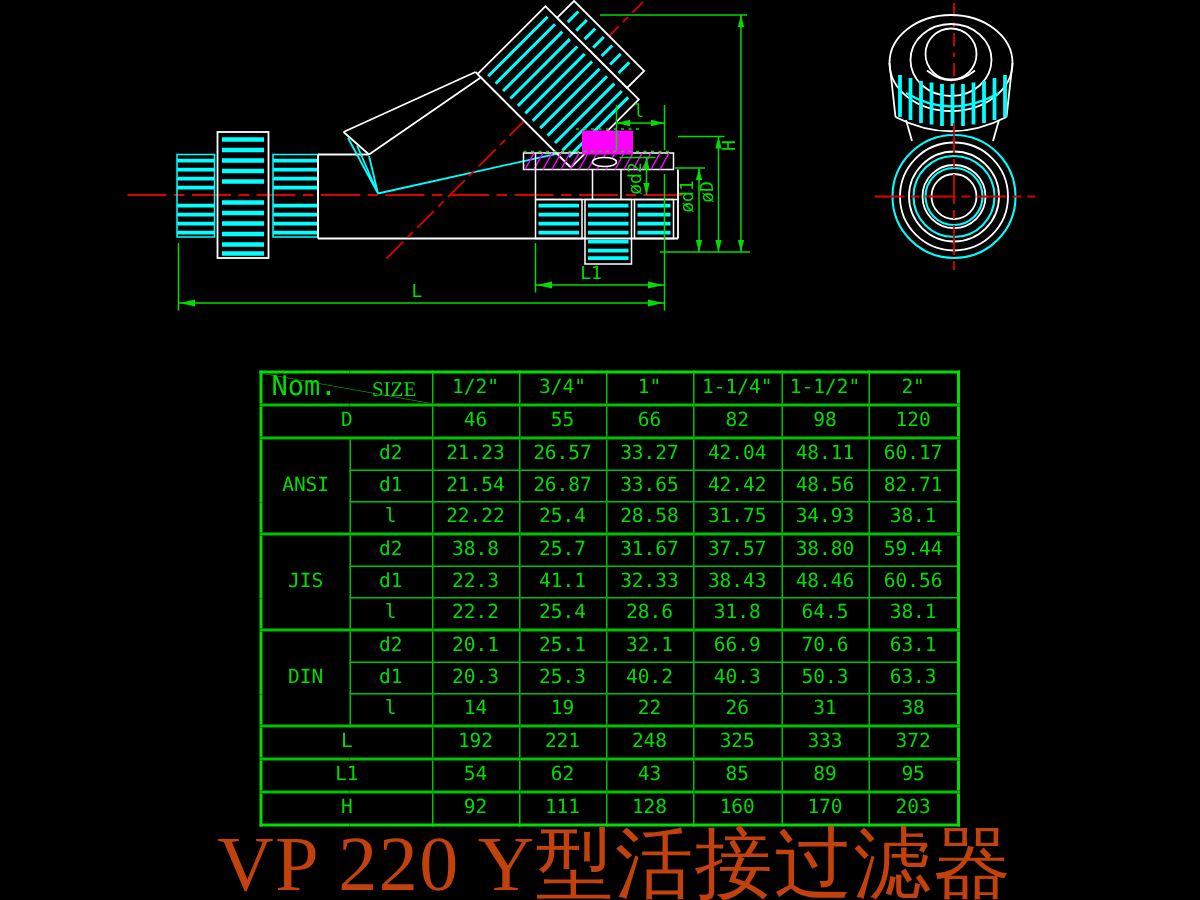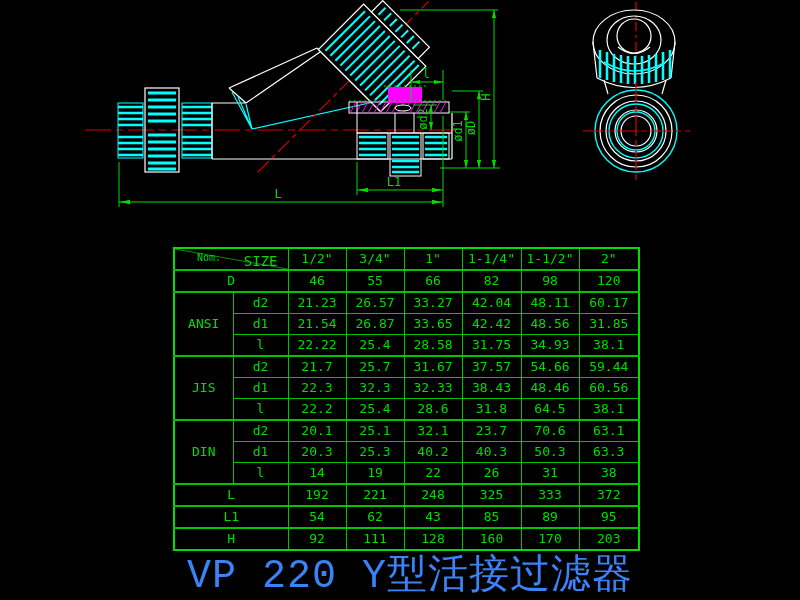--- a/index.html
+++ b/index.html
@@ -11,29 +11,29 @@
   .drawing{position:absolute;left:0;top:0;}
 
   
   table.dim{position:absolute;left:173px;top:247px;border-collapse:collapse;
             table-layout:fixed;border:2px solid #00dd00;}
   table.dim td{border:1px solid #00c400;color:#00dd00;font-size:13px;text-align:center;
                height:20px;line-height:20px;padding:0;overflow:hidden;white-space:nowrap;
                font-family:"DejaVu Sans Mono", monospace;}
   table.dim tr.thick td{border-top-width:2px;}
   td.corner{position:relative;height:40px;padding:0;}
-  .corner .size-label{position:absolute;top:2px;right:10px;font-size:14px;}
-  .corner .nom-label{position:absolute;bottom:1px;left:22px;font-size:10px;margin-top:48px;}
+  .corner .size-label{position:absolute;top:2px;right:10px;font-size:14px;font-family:Liberation Serif, serif;}
+  .corner .nom-label{position:absolute;bottom:1px;left:6px;font-size:18px;margin-top:48px;}
   .corner svg{position:absolute;left:0;top:0;width:100%;height:100%;}
   td.colhead{height:40px;line-height:40px;font-size:13px;}
 
   
   .title{position:absolute;left:410px;top:555px;transform:translateX(-50%);
-         color:#3b82f6;font-family:Liberation Mono, monospace;
-         font-size:40px;line-height:44px;white-space:nowrap;letter-spacing:1px;}
+         color:#c2410c;font-family:Liberation Serif, serif;
+         font-size:52px;line-height:44px;white-space:nowrap;letter-spacing:1px;}
 </style>
 </head>
 <body>
 
 <svg class="drawing" width="800" height="235" viewBox="0 0 800 235">
 
   <g>
 
     <path d="M85 130 H456" stroke="#dd0000" stroke-width="1.2" fill="none" stroke-dasharray="26 5 7 5"></path>
 
@@ -208,66 +208,66 @@
         <td>48.11</td>
         <td>60.17</td>
       </tr>
       <tr>
         <td>d1</td>
         <td>21.54</td>
         <td>26.87</td>
         <td>33.65</td>
         <td>42.42</td>
         <td>48.56</td>
-        <td>31.85</td>
+        <td>82.71</td>
       </tr>
       <tr>
         <td>l</td>
         <td>22.22</td>
         <td>25.4</td>
         <td>28.58</td>
         <td>31.75</td>
         <td>34.93</td>
         <td>38.1</td>
       </tr>
       <tr class="thick">
         <td rowspan="3">JIS</td>
         <td>d2</td>
-        <td>21.7</td>
+        <td>38.8</td>
         <td>25.7</td>
         <td>31.67</td>
         <td>37.57</td>
-        <td>54.66</td>
+        <td>38.80</td>
         <td>59.44</td>
       </tr>
       <tr>
         <td>d1</td>
         <td>22.3</td>
-        <td>32.3</td>
+        <td>41.1</td>
         <td>32.33</td>
         <td>38.43</td>
         <td>48.46</td>
         <td>60.56</td>
       </tr>
       <tr>
         <td>l</td>
         <td>22.2</td>
         <td>25.4</td>
         <td>28.6</td>
         <td>31.8</td>
         <td>64.5</td>
         <td>38.1</td>
       </tr>
       <tr class="thick">
         <td rowspan="3">DIN</td>
         <td>d2</td>
         <td>20.1</td>
         <td>25.1</td>
         <td>32.1</td>
-        <td>23.7</td>
+        <td>66.9</td>
         <td>70.6</td>
         <td>63.1</td>
       </tr>
       <tr>
         <td>d1</td>
         <td>20.3</td>
         <td>25.3</td>
         <td>40.2</td>
         <td>40.3</td>
         <td>50.3</td>

